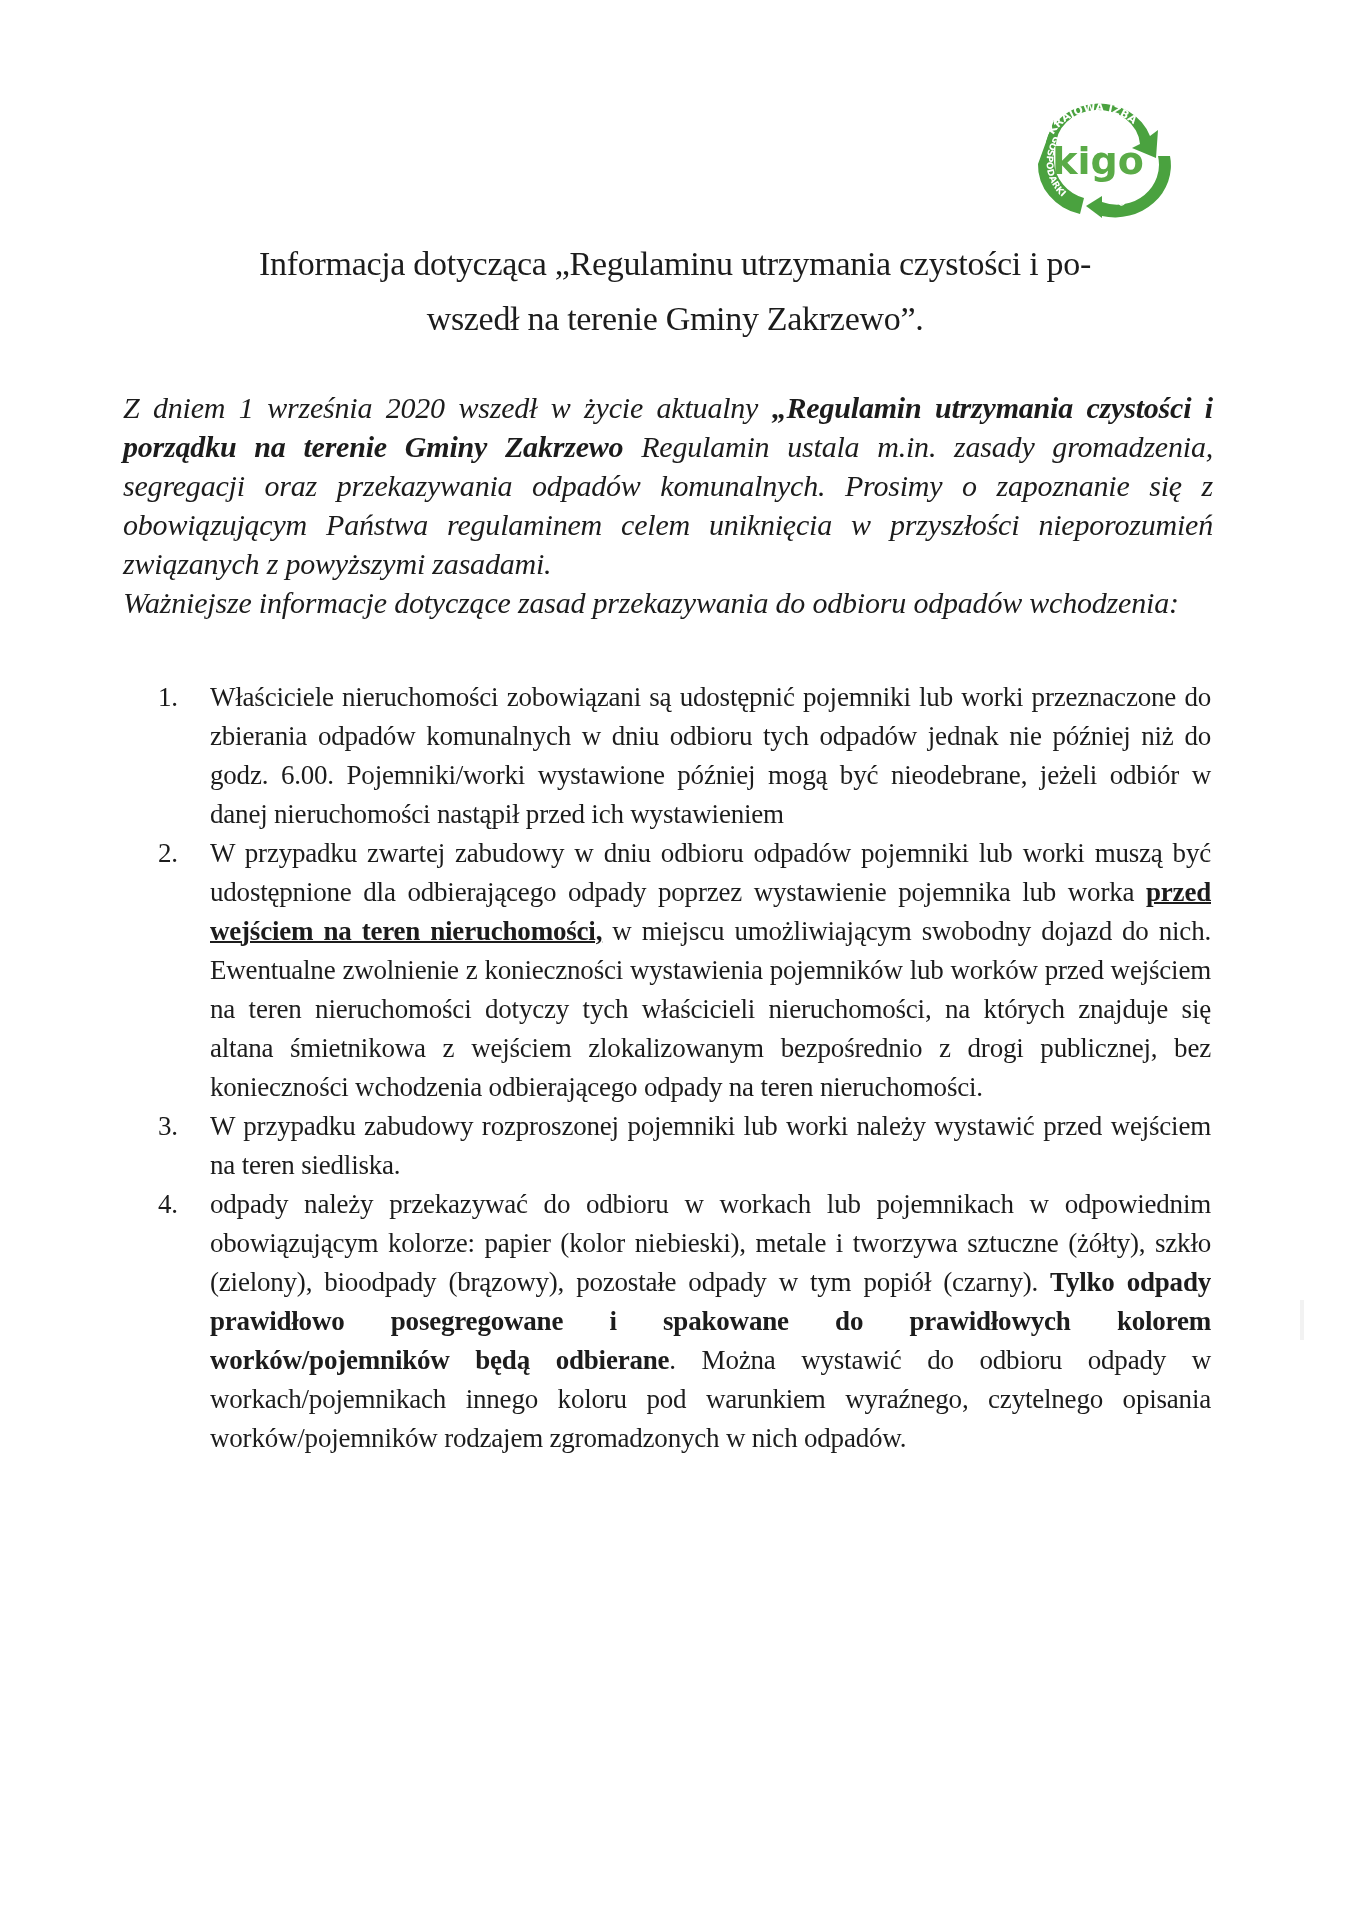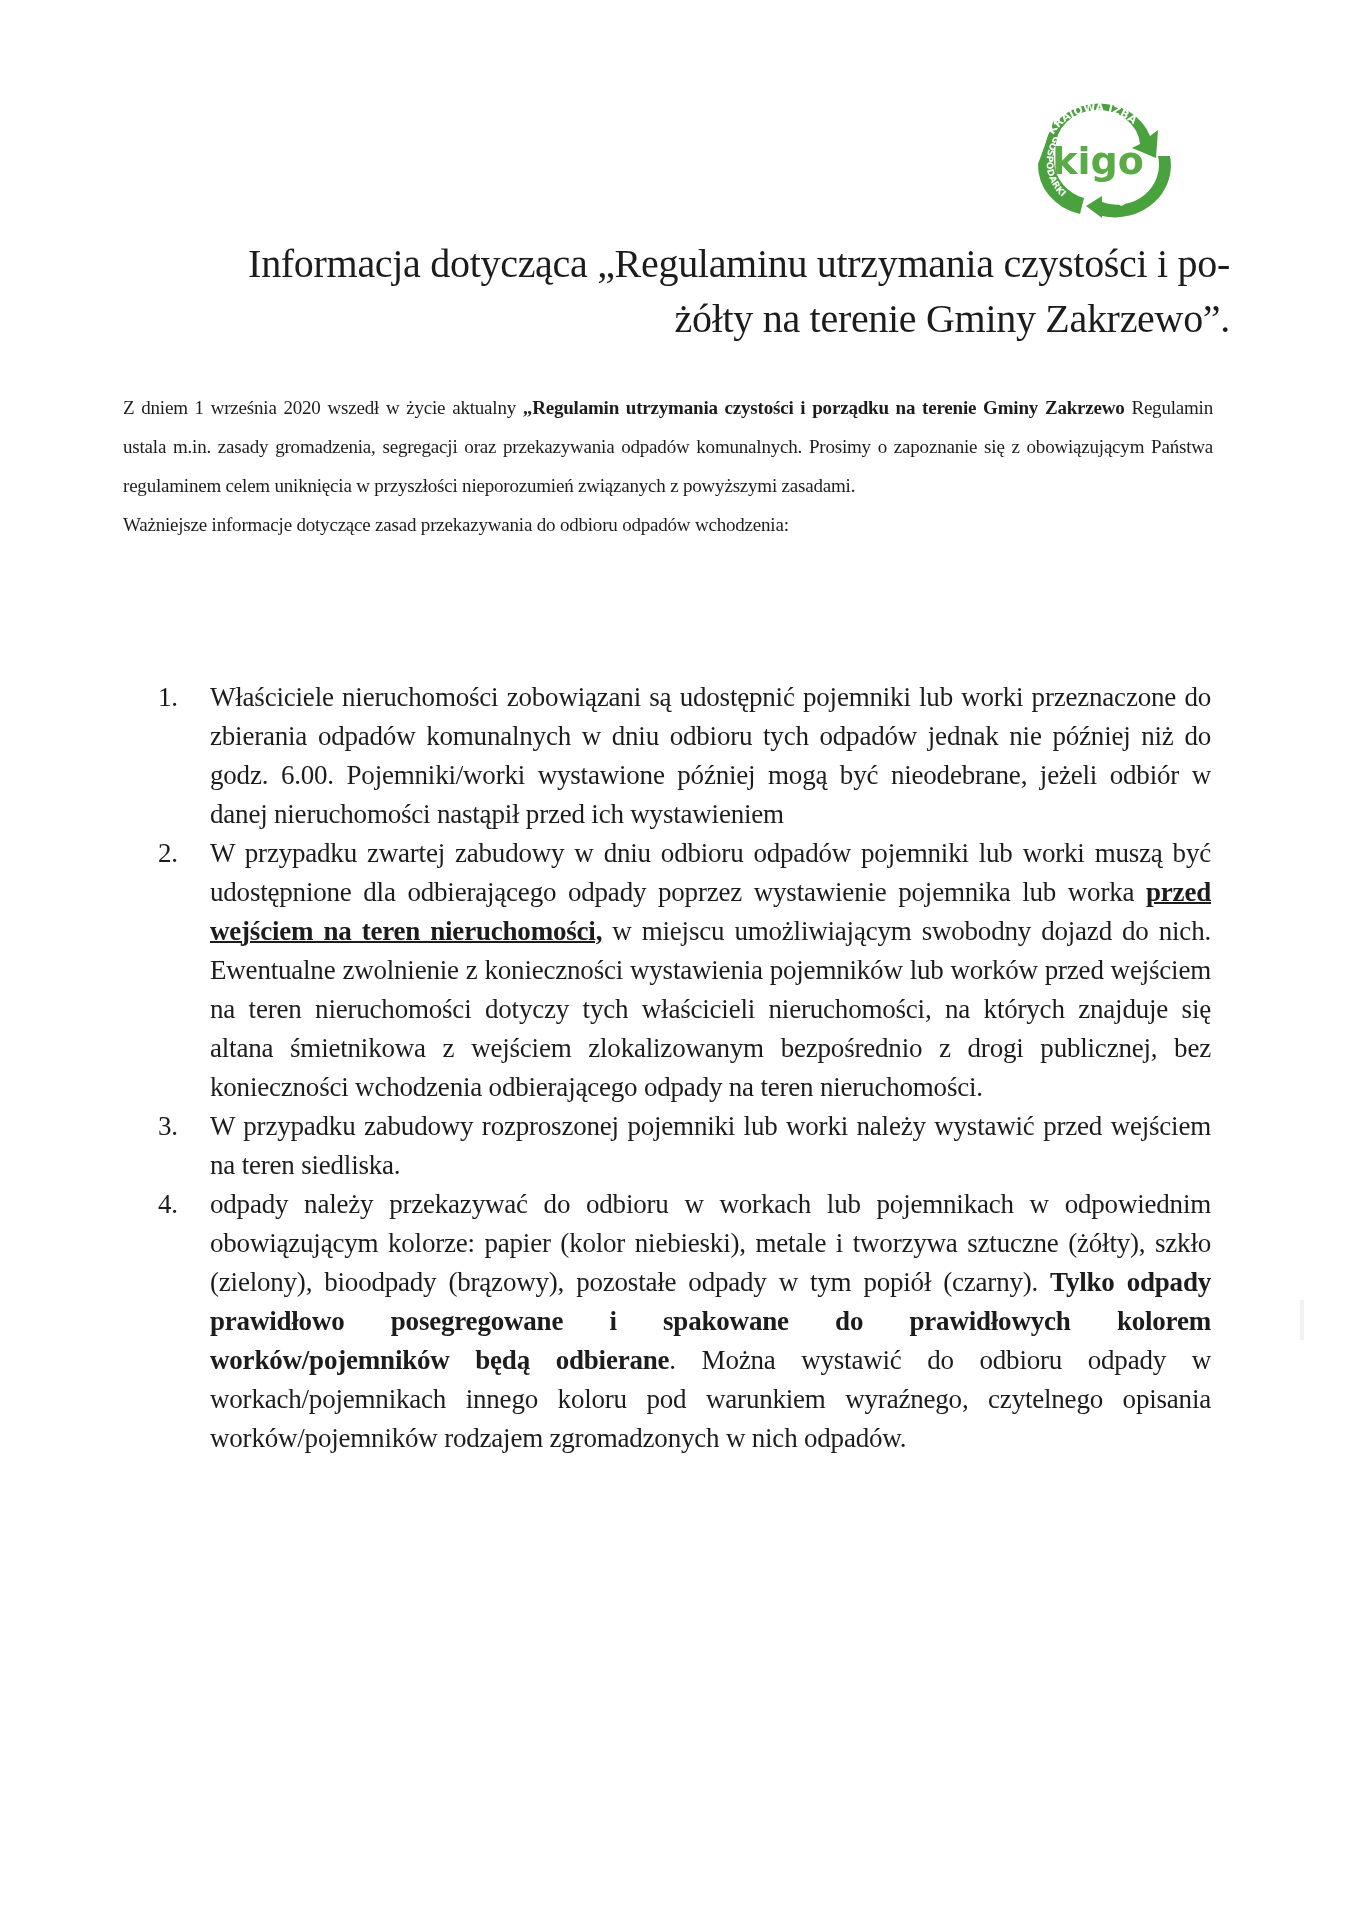--- a/index.html
+++ b/index.html
@@ -6,27 +6,28 @@
   body {
     width: 1358px; height: 1920px; position: relative; overflow: hidden;
     font-family: "Liberation Serif", "DejaVu Serif", serif;
     color: #1a1a1a;
   }
   .logo {
     position: absolute; left: 1018px; top: 92px; width: 158px; height: 126px;
   }
   .title {
     position: absolute; left: 120px; top: 236px; width: 1110px;
-    text-align: right; font-size: 40px; line-height: 55px;
+    text-align: center; font-size: 34px; line-height: 55px;
     letter-spacing: -0.3px; color: #1c1c1c;
   }
   .intro {
     position: absolute; left: 123px; top: 388px; width: 1090px;
-    font-size: 19px; line-height: 39px; text-align: justify; color: #1c1c1c;
+    font-size: 30px; line-height: 39px; text-align: justify; color: #1c1c1c;
     letter-spacing: -0.2px;
+    font-style: italic;
   }
   .intro p { margin: 0; }
   .b { font-weight: bold; }
   .u { text-decoration: underline; text-decoration-thickness: 2px; }
   .list {
     position: absolute; left: 158px; top: 678px; width: 1053px;
     font-size: 27px; line-height: 39px; color: #1c1c1c;
     margin: 0; padding: 0; list-style: none; letter-spacing: -0.2px;
   }
   .list li { position: relative; padding-left: 52px; text-align: justify; }
@@ -55,21 +56,21 @@
     </text>
     <text font-family="DejaVu Sans, sans-serif" font-size="9" font-weight="bold" fill="#ffffff">
       <textPath href="#arcRight" startOffset="6%">ODPADAMI</textPath>
     </text>
     <text x="80" y="82" text-anchor="middle" font-family="DejaVu Sans, sans-serif" font-size="38" font-weight="bold" fill="#5aab47">kigo</text>
   </svg>
 </div>
 
 <div class="title">
   <div>Informacja dotycząca „Regulaminu utrzymania czystości i po-</div>
-  <div>żółty na terenie Gminy Zakrzewo”.</div>
+  <div>wszedł na terenie Gminy Zakrzewo”.</div>
 </div>
 
 <div class="intro">
   <p><span>Z dniem 1 września 2020 wszedł w życie aktualny </span><span class="b">„Regulamin utrzymania czystości i porządku na terenie Gminy Zakrzewo</span><span> Regulamin ustala m.in. zasady gromadzenia, segregacji oraz przekazywania odpadów komunalnych. Prosimy o zapoznanie się z obowiązującym Państwa regulaminem celem uniknięcia w przyszłości nieporozumień związanych z powyższymi zasadami.</span></p>
   <p>Ważniejsze informacje dotyczące zasad przekazywania do odbioru odpadów wchodzenia:</p>
 </div>
 
 <ol class="list">
   <li>
     <span class="num">1.</span>

